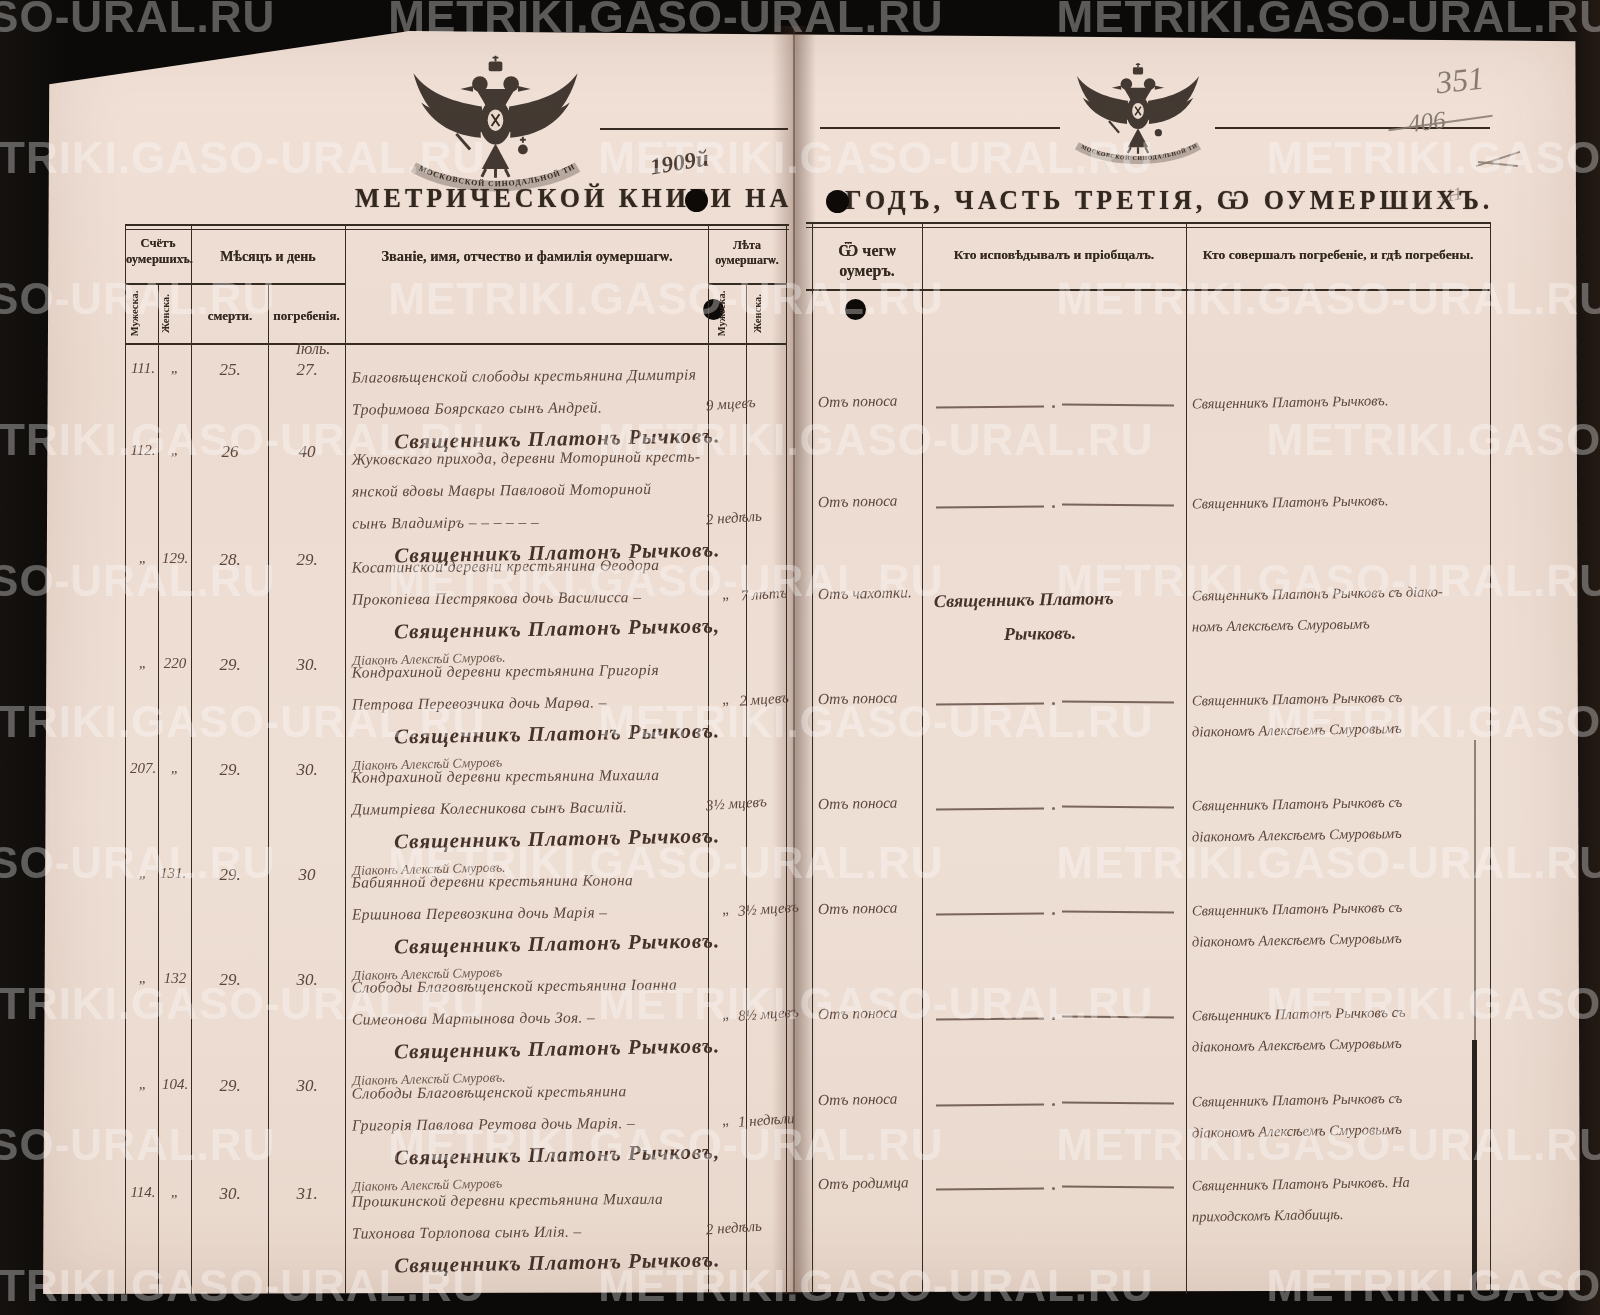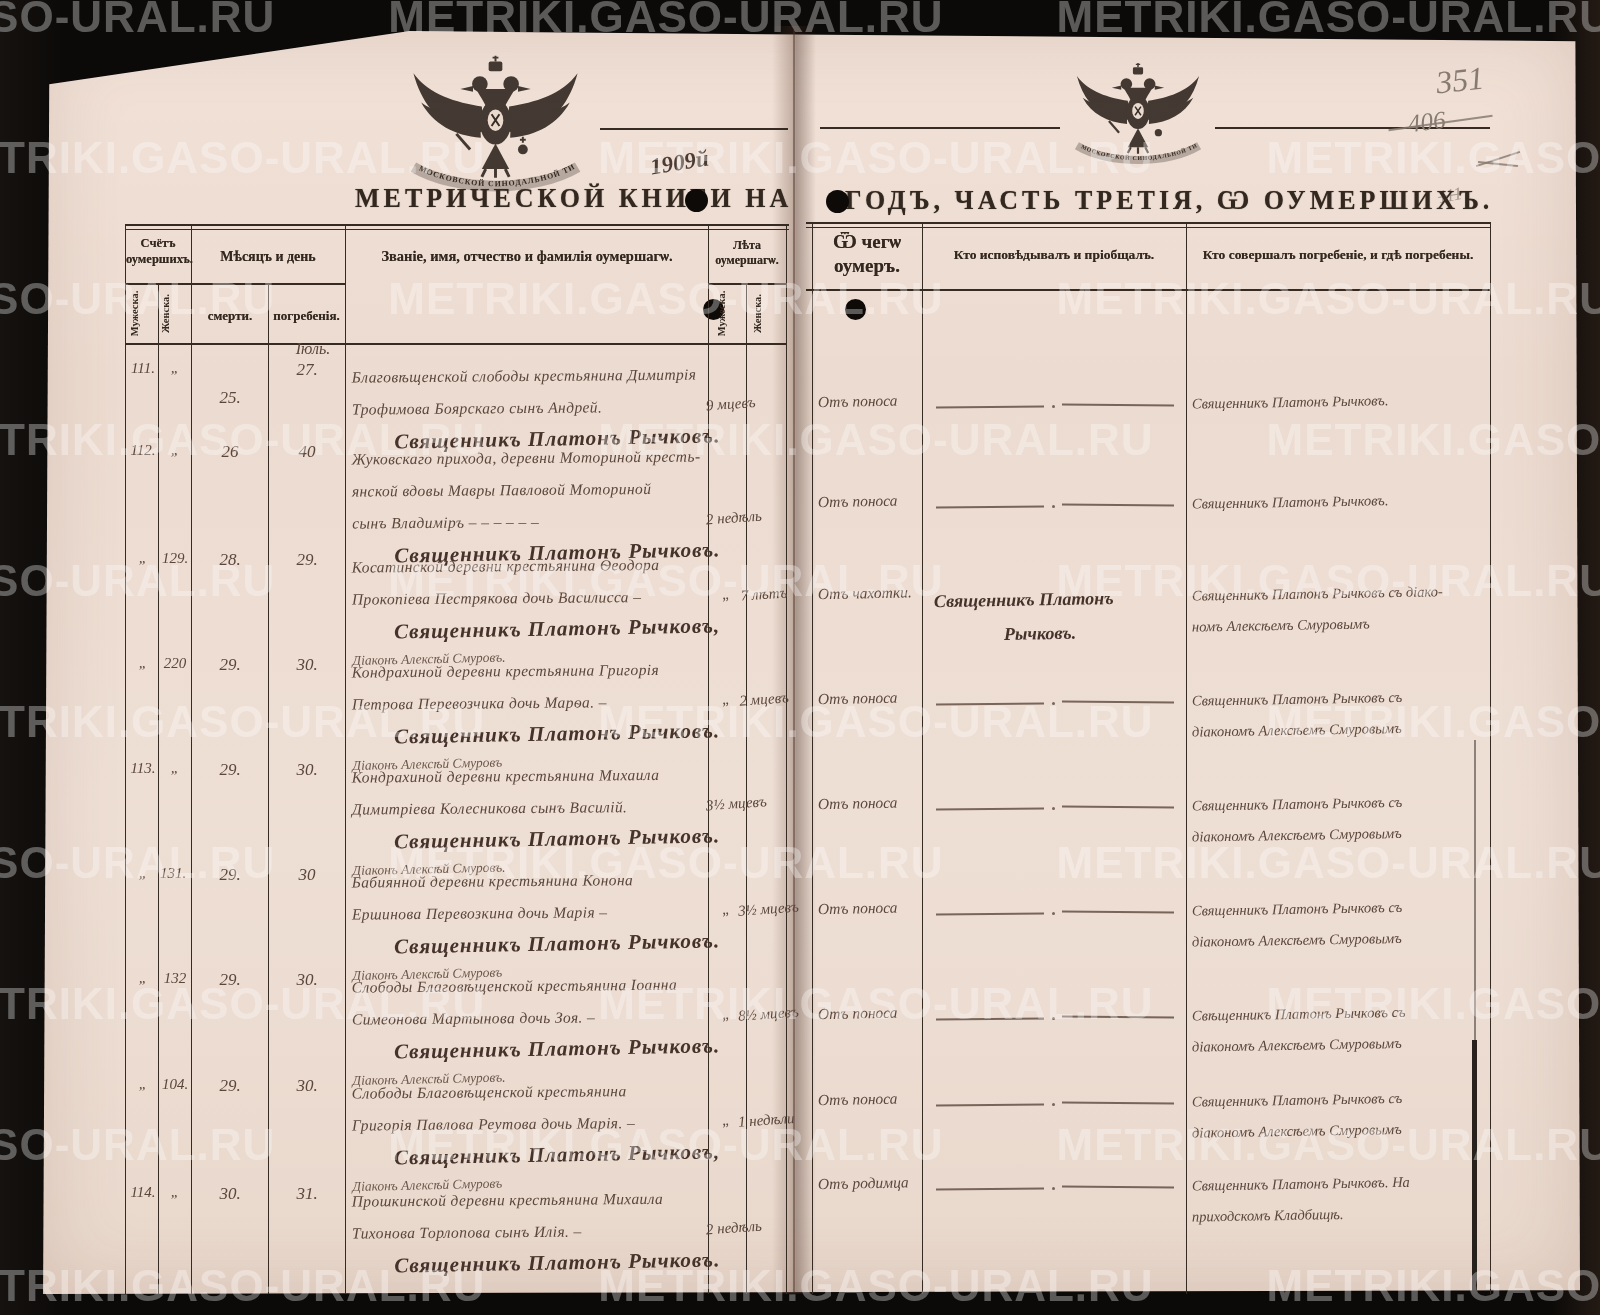--- a/index.html
+++ b/index.html
@@ -164,31 +164,31 @@
   <div class="vert" style="left:699px;top:308px;">Мужеска.</div>
   <div class="vert" style="left:738px;top:308px;">Женска.</div>
 
   <div class="hline rule-double" style="left:806px;top:222px;width:684px;"></div>
   <div class="hline" style="left:806px;top:289px;width:684px;"></div>
   <div class="vline" style="left:812px;top:222px;height:1072px;"></div>
   <div class="vline" style="left:922px;top:222px;height:1072px;"></div>
   <div class="vline" style="left:1186px;top:222px;height:1072px;"></div>
   <div class="vline" style="left:1490px;top:222px;height:1072px;"></div>
 
-  <div class="colhead print" style="left:813px;top:230px;width:108px;font-size:19px;">Ѿ чегѡ оумеръ.</div>
+  <div class="colhead print" style="left:813px;top:241px;width:108px;font-size:16px;">Ѿ чегѡ оумеръ.</div>
   <div class="colhead print" style="left:923px;top:247px;width:262px;font-size:13.5px;">Кто исповѣдывалъ и пріобщалъ.</div>
   <div class="colhead print" style="left:1188px;top:247px;width:300px;font-size:13.5px;">Кто совершалъ погребеніе, и гдѣ погребены.</div>
 
   <div class="hw num" style="left:282px;top:340px;width:62px;text-align:center;font-size:16px;">Іюль.</div>
 
   <div id="rows">
       <div class="" style="position: absolute; left: 0px; top: 356px; width: 1600px;">
         <div class="hw num" style="left: 128px; top: 4px; width: 30px; text-align: center;">111.</div>
         <div class="hw num" style="left: 160px; top: 4px; width: 30px; text-align: center;">„</div>
-        <div class="hw num" style="left: 196px; top: 4px; width: 68px; text-align: center; font-size: 17px; margin-top: 28px;">25.</div>
+        <div class="hw num" style="left: 196px; top: 4px; width: 68px; text-align: center; font-size: 17px;">25.</div>
         <div class="hw num" style="left: 272px; top: 4px; width: 70px; text-align: center; font-size: 17px;">27.</div>
         <div class="hw" style="left: 352px; top: 4px; width: 356px; transform: rotate(-0.5deg);">
           <div class="hw-line" style="position: relative;">Благовѣщенской слободы крестьянина Димитрія</div>
           <div class="hw-line" style="position: relative;">Трофимова Боярскаго сынъ  Андрей.</div>
           <div class="sig" style="position: relative;">Священникъ Платонъ Рычковъ.</div>
         </div>
         <div class="hw num" style="left: 706px; top: 40px; width: 40px; text-align: center; transform: rotate(-4deg);">9 мцевъ</div>
         <div class="hw cause" style="left: 818px; top: 36px; width: 120px;">Отъ поноса</div>
         <div class="dashseg" style="left: 936px; top: 50px; width: 108px; transform: rotate(-0.4deg);"></div>
         <div class="dot" style="left: 1052px; top: 49px;"></div>
@@ -256,21 +256,21 @@
         <div class="hw cause" style="left: 818px; top: 38px; width: 120px;">Отъ поноса</div>
         <div class="dashseg" style="left: 936px; top: 52px; width: 108px; transform: rotate(-0.4deg);"></div>
         <div class="dot" style="left: 1052px; top: 51px;"></div>
         <div class="dashseg" style="left: 1062px; top: 50px; width: 112px; transform: rotate(0.4deg);"></div>
         <div class="hw" style="left: 1192px; top: 32px; width: 296px;">
           <div class="burline" style="position: relative;">Священникъ Платонъ Рычковъ съ</div>
           <div class="burline" style="position: relative;">діакономъ Алексѣемъ Смуровымъ</div>
         </div>
       </div>
       <div class="" style="position: absolute; left: 0px; top: 756px; width: 1600px;">
-        <div class="hw num" style="left: 128px; top: 4px; width: 30px; text-align: center;">113.</div>
+        <div class="hw num" style="left: 128px; top: 4px; width: 30px; text-align: center;">207.</div>
         <div class="hw num" style="left: 160px; top: 4px; width: 30px; text-align: center;">„</div>
         <div class="hw num" style="left: 196px; top: 4px; width: 68px; text-align: center; font-size: 17px;">29.</div>
         <div class="hw num" style="left: 272px; top: 4px; width: 70px; text-align: center; font-size: 17px;">30.</div>
         <div class="hw" style="left: 352px; top: 4px; width: 356px; transform: rotate(-0.5deg);">
           <div class="hw-line" style="position: relative;">Кондрахиной деревни крестьянина Михаила</div>
           <div class="hw-line" style="position: relative;">Димитріева Колесникова сынъ Василій.</div>
           <div class="sig" style="position: relative;">Священникъ Платонъ Рычковъ.</div>
           <div class="deacon" style="position: relative;">Діаконъ Алексѣй Смуровъ.</div>
         </div>
         <div class="hw num" style="left: 706px; top: 40px; width: 40px; text-align: center; transform: rotate(-4deg);">3½ мцевъ</div>

